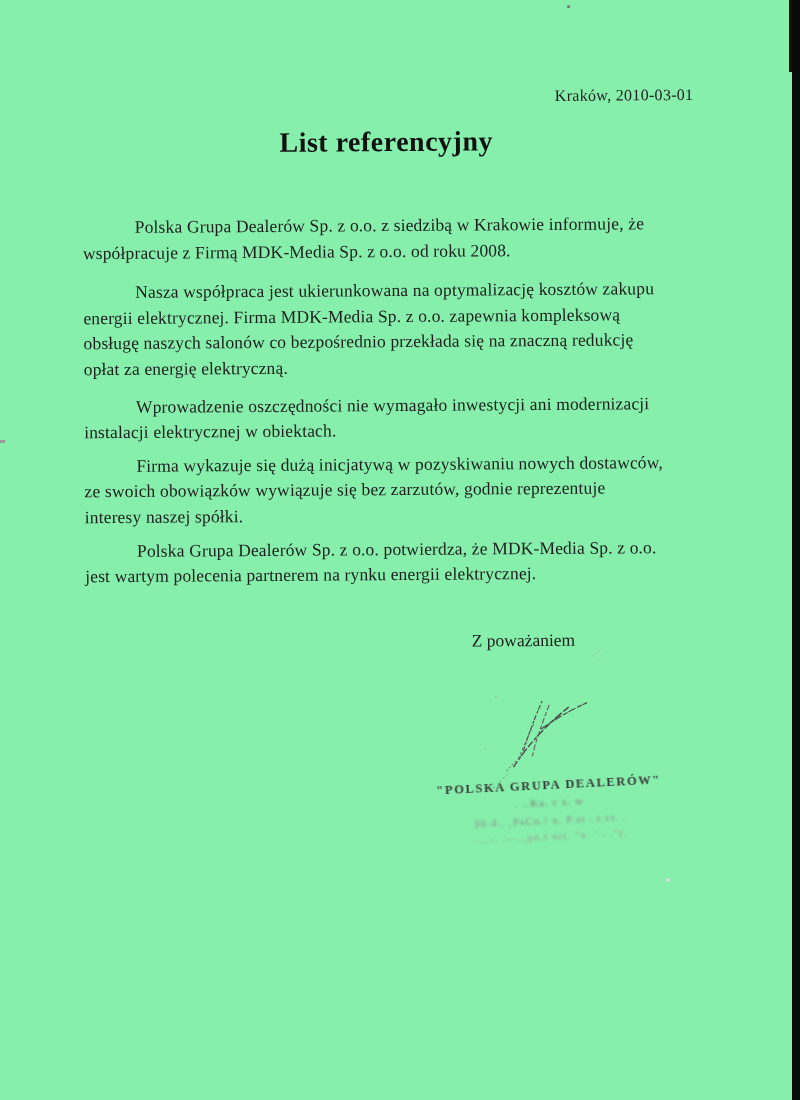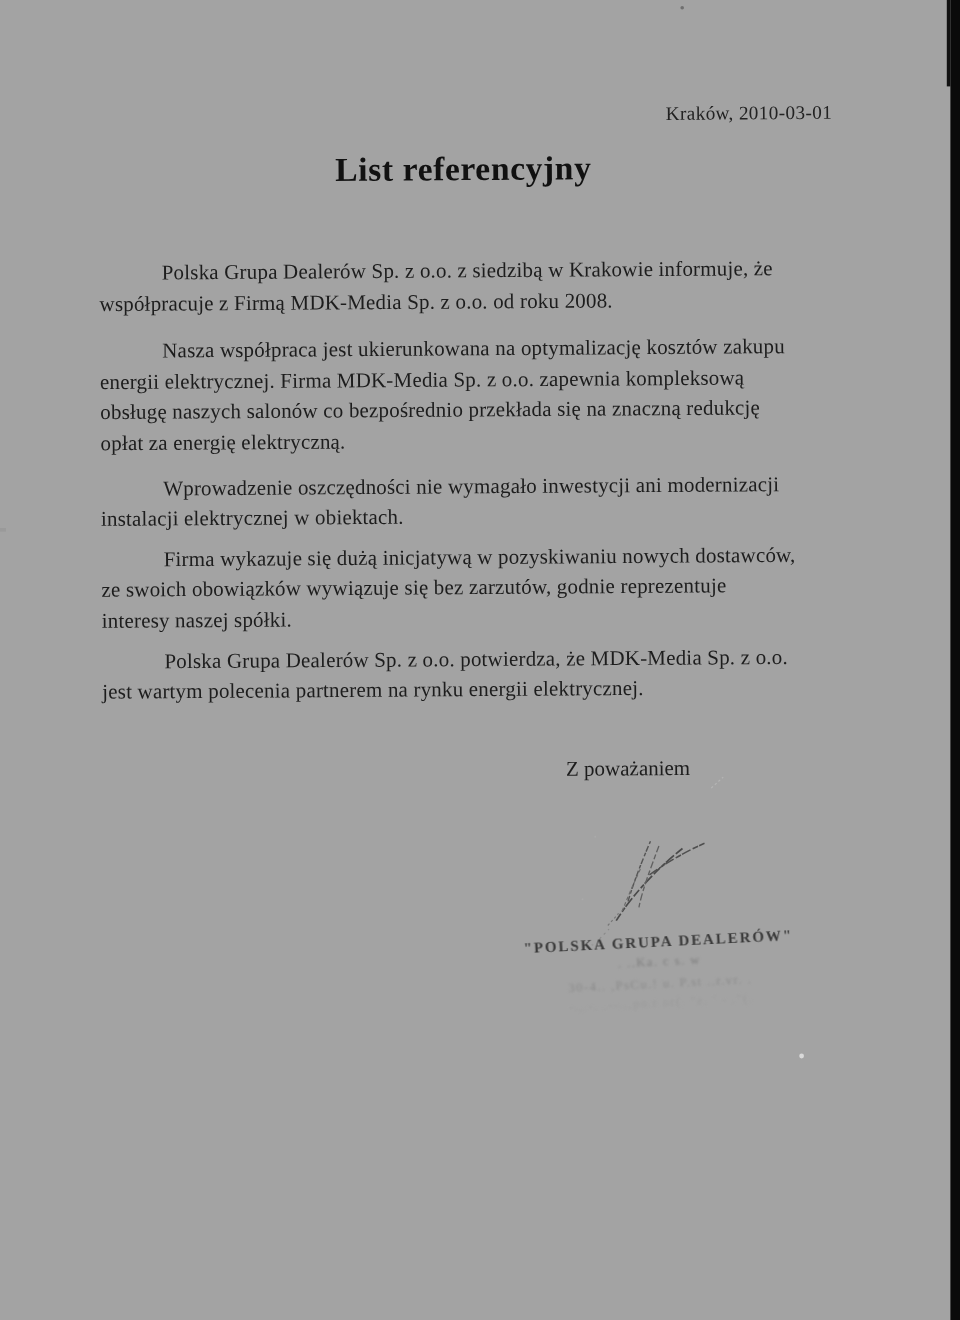--- a/index.html
+++ b/index.html
@@ -1,20 +1,20 @@
 <!DOCTYPE html>
 <html><head>
 <meta charset="utf-8">
 <style>
   html,body{margin:0;padding:0;background:#e8e8e8;}
   .page{
     position:relative;
     width:800px;height:1100px;
     margin:0 auto;
-    background:#a3a3a3;
+    background:#86efac;
     overflow:hidden;
     font-family:"Liberation Serif","DejaVu Serif",serif;
     color:#1b1b1b;
   }
   .tilt{
     position:absolute;left:0;top:0;width:800px;height:1100px;
     transform:rotate(-0.4deg);
     transform-origin:400px 550px;
   }
   .date-line{

